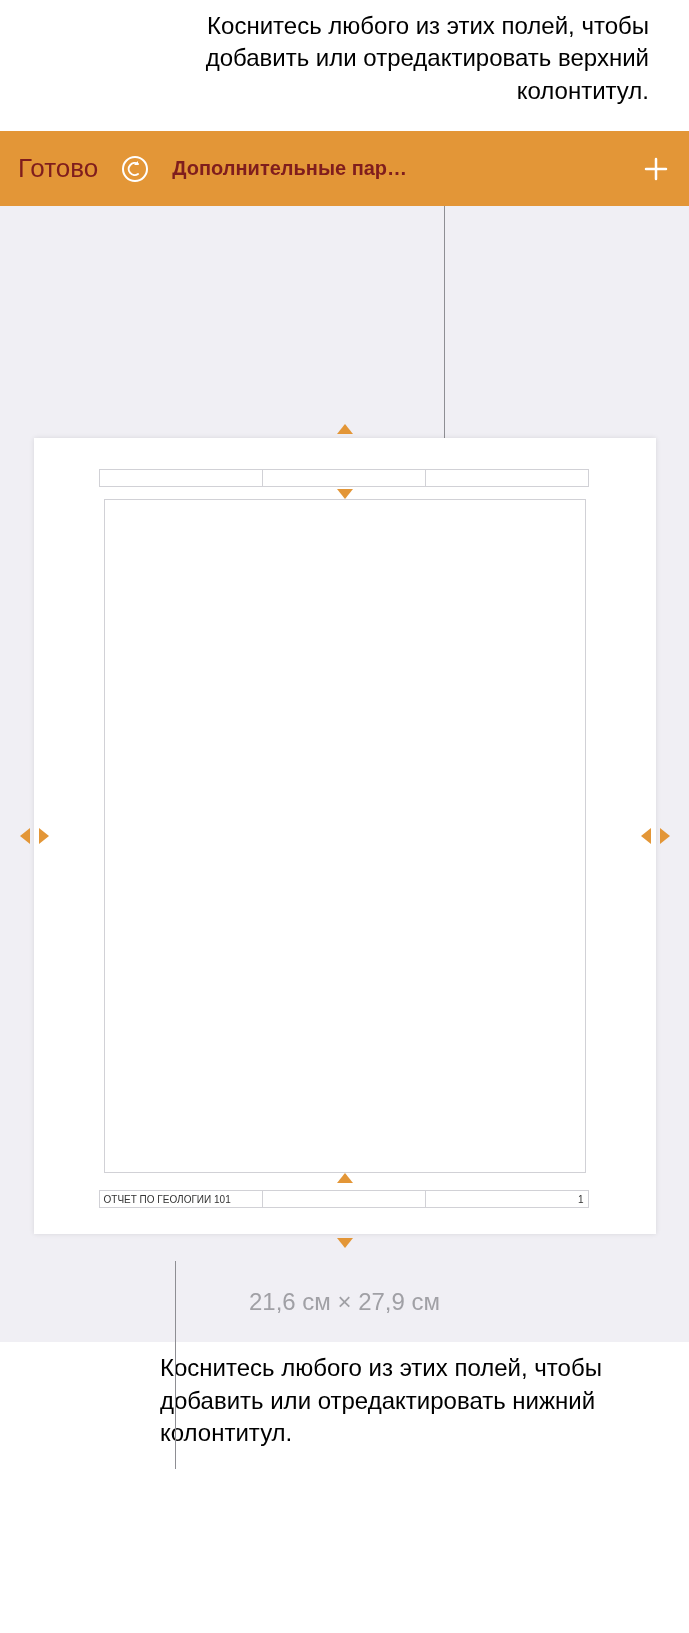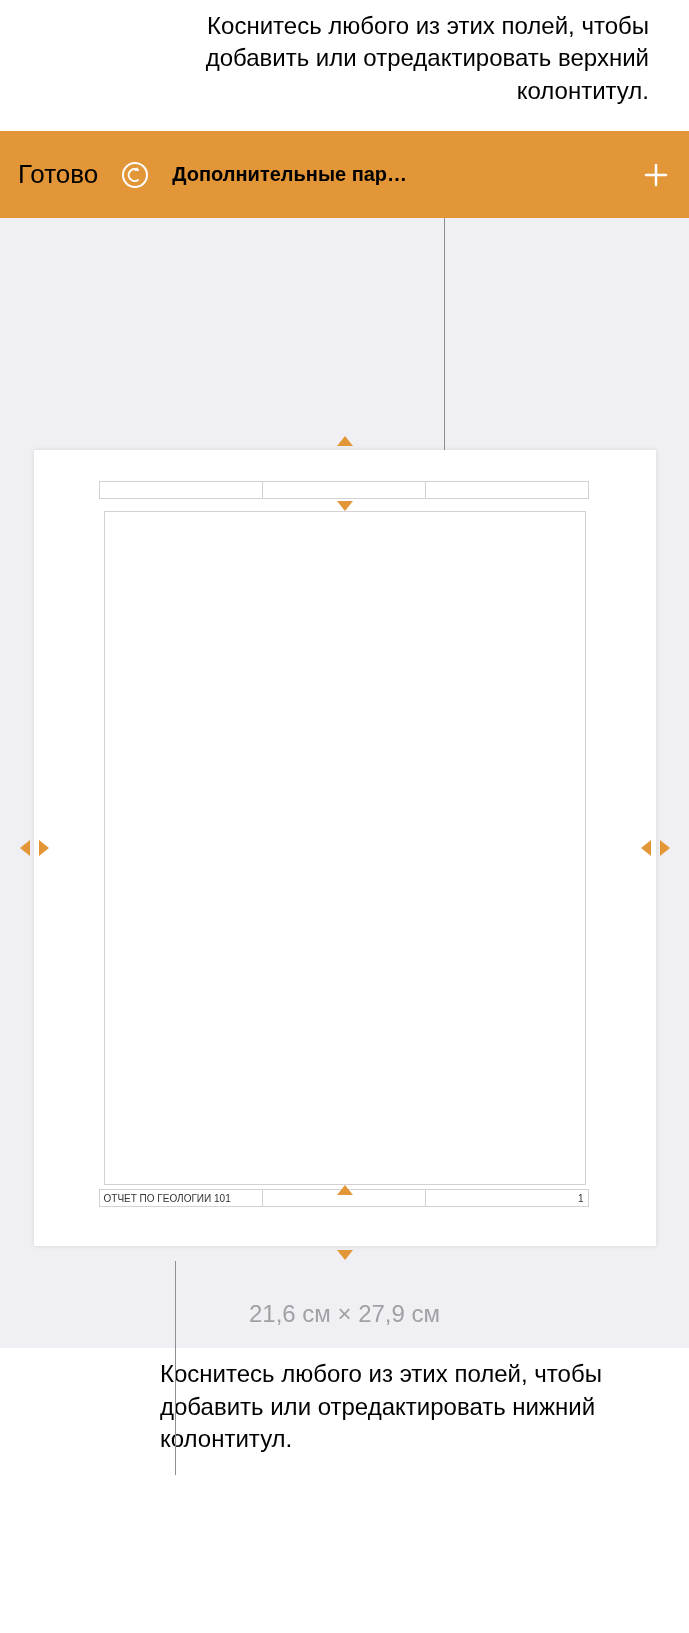--- a/index.html
+++ b/index.html
@@ -19,24 +19,24 @@
     .callout-btm {
       font-size: 24px;
       line-height: 1.35;
       color: #000;
       padding: 10px 60px 20px 160px;
       text-align: left;
     }
     .lead { position: absolute; background: #8e8e93; }
     .toolbar {
       background: #e39637;
-      height: 87px;
+      height: 75px;
       display: flex;
       align-items: center;
-      color: #000000;
+      color: #7f1d1d;
       padding: 0 18px;
       gap: 22px;
       position: relative;
     }
     .toolbar .title {
       font-size: 20px;
       font-weight: 600;
       white-space: nowrap;
       overflow: hidden;
       text-overflow: ellipsis;
@@ -66,21 +66,21 @@
       position: relative;
     }
     .hf-row {
       position: absolute;
       left: 65px;
       width: 490px;
       height: 18px;
       display:flex;
     }
     .header-row { top: 31px; }
-    .footer-row { bottom: 39px; margin-top: 20px; }
+    .footer-row { bottom: 26px; margin-top: 20px; }
     .hf-cell {
       flex:1;
       border: 1px solid #d1d1d6;
       font-size: 10px;
       color:#333;
       display:flex;
       align-items:center;
       padding: 0 4px;
       white-space:nowrap;
       overflow:hidden;
@@ -95,21 +95,21 @@
     }
     .margin-handle { position:absolute; width:0; height:0; }
     .tri-up    { border-left:8px solid transparent; border-right:8px solid transparent; border-bottom:10px solid #e39637; }
     .tri-down  { border-left:8px solid transparent; border-right:8px solid transparent; border-top:10px solid #e39637; }
     .tri-left  { border-top:8px solid transparent; border-bottom:8px solid transparent; border-right:10px solid #e39637; }
     .tri-right { border-top:8px solid transparent; border-bottom:8px solid transparent; border-left:10px solid #e39637; }
     .dim-label {
       color:#a0a0a5;
       font-size: 24px;
       text-align:center;
-      padding: 54px 0 20px;
+      padding: 54px 0 26px;
     }
   </style>
 </head>
 <body>
 
 <div class="callout">Коснитесь любого из этих полей, чтобы добавить или отредактировать верхний колонтитул.</div>
 <div class="lead" style="left:444px; top:164px; width:1px; height:343px;"></div>
 
 <div class="toolbar" style="margin-top:24px;">
   <span class="done">Готово</span>

